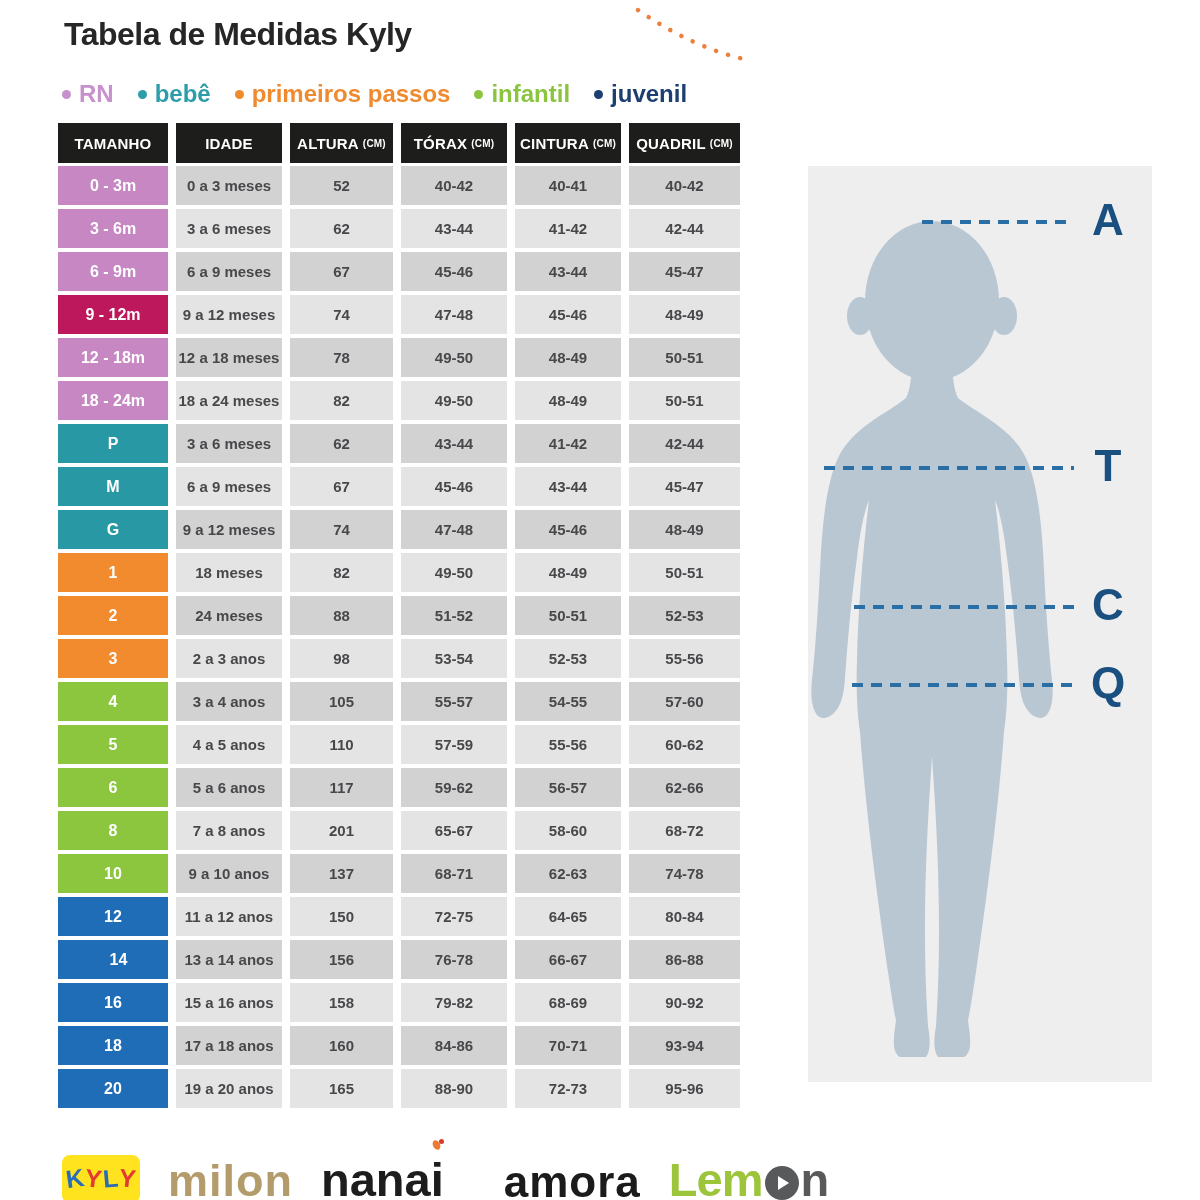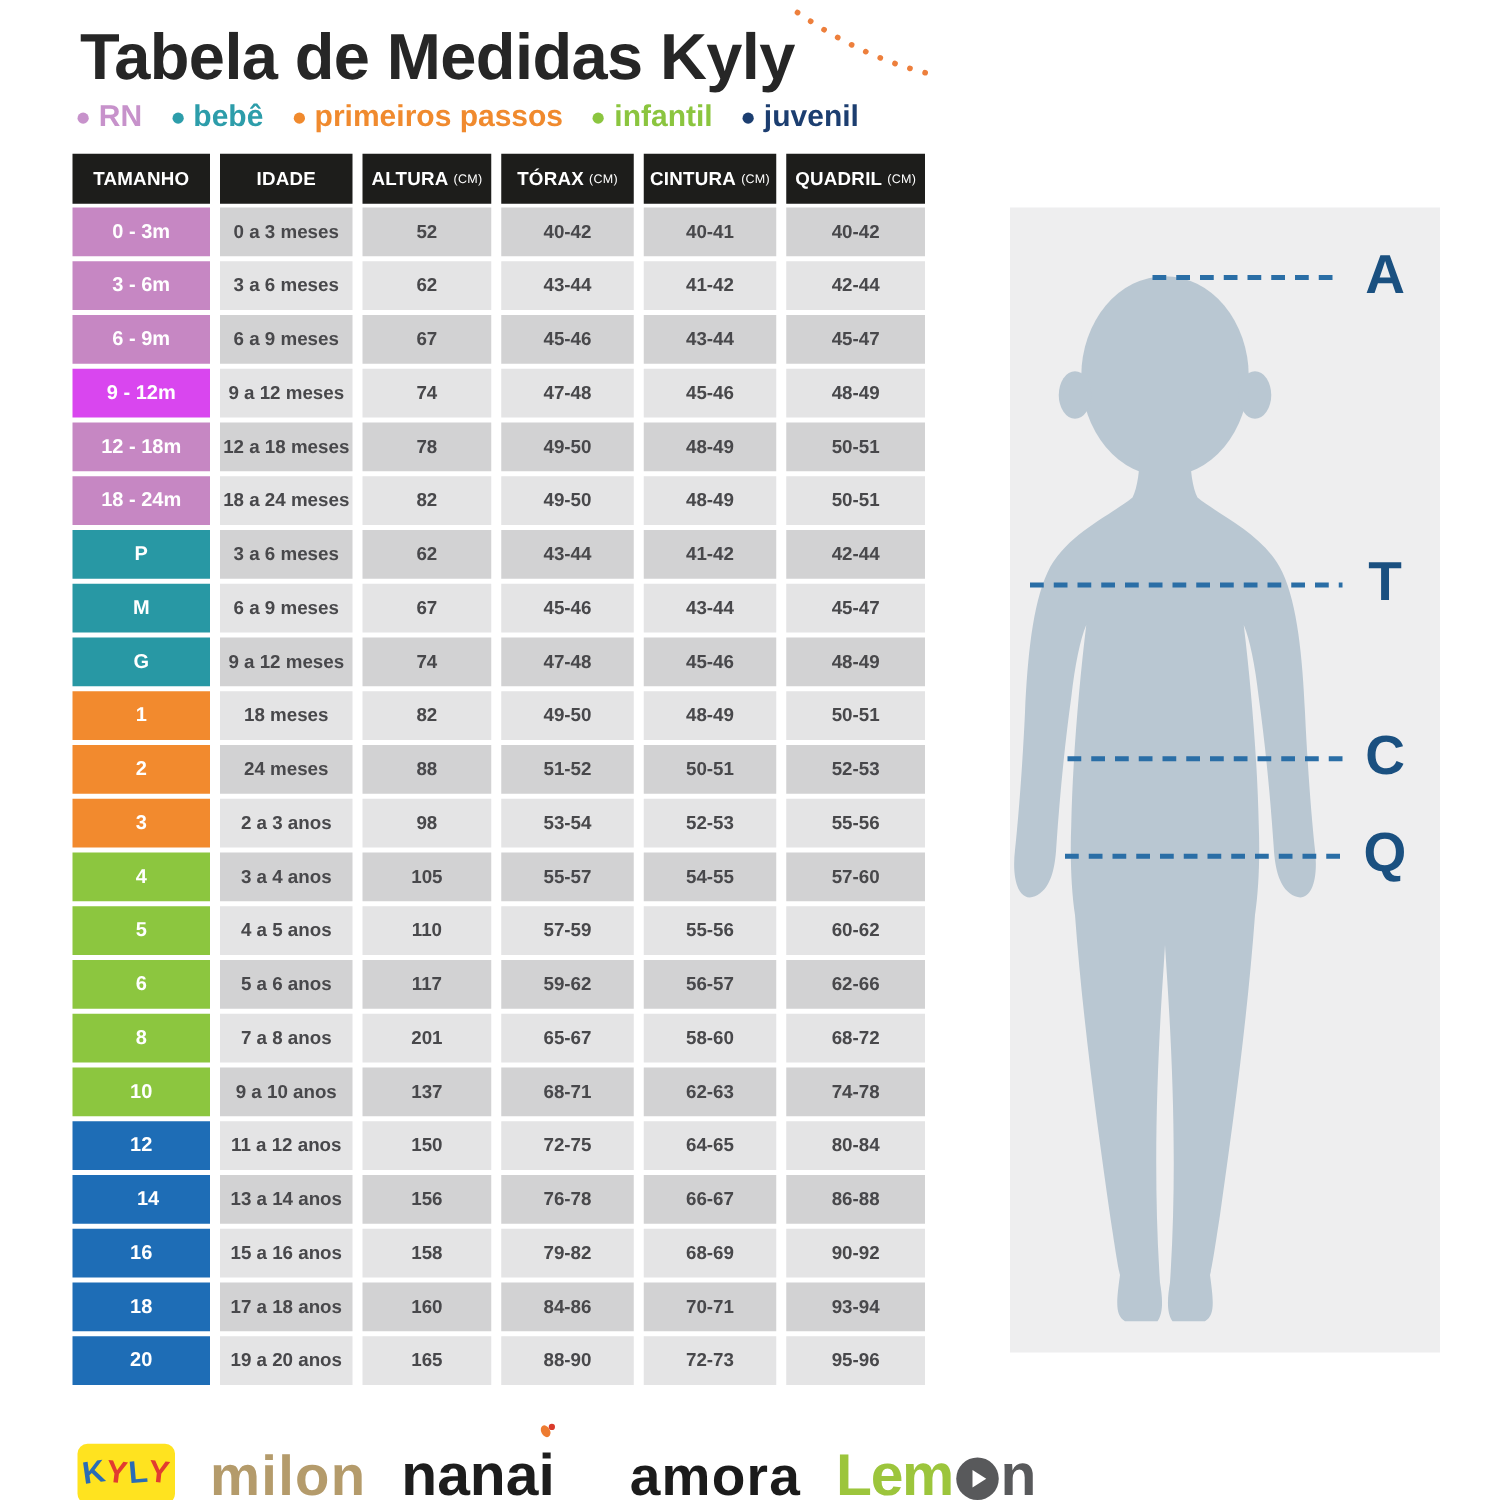--- a/index.html
+++ b/index.html
@@ -1,35 +1,35 @@
 <!DOCTYPE html>
 <html><head>
 <meta charset="utf-8">
 <style>
   * { margin:0; padding:0; box-sizing:border-box; }
   html,body { background:#ffffff; }
   body { font-family:"Liberation Sans","DejaVu Sans",sans-serif; }
   #page { position:relative; width:1200px; height:1200px; background:#fff; overflow:hidden; }
 
   
-  .title { position:absolute; left:64px; top:16px; font-size:52px; font-weight:700;
+  .title { position:absolute; left:64px; top:16px; font-size:32px; font-weight:700;
            color:#262626; letter-spacing:-0.5px; }
   .deco-arc { position:absolute; left:618px; top:2px; }
   .legend { position:absolute; left:62px; top:80px; display:flex; gap:24px; align-items:center; }
   .legend-item { display:flex; align-items:center; gap:8px; font-size:24px; font-weight:700; }
   .legend-dot { width:9px; height:9px; border-radius:50%; display:inline-block; }
 
   
   .size-table { position:absolute; left:58px; top:123px;
     display:grid; grid-template-columns:110px 106px 103px 106px 106px 111px;
     column-gap:8px; row-gap:4px; grid-auto-rows:39px; }
   .size-table .th { grid-row:1; height:40px; background:#1d1d1b; color:#fff;
     display:flex; align-items:center; justify-content:center; font-weight:700;
     font-size:15px; letter-spacing:0.2px; }
-  .size-table .th .unit { font-size:10px; font-weight:400; margin-left:4px; }
+  .size-table .th .unit { font-size:10px; font-weight:700; margin-left:4px; }
   .cell { display:flex; align-items:center; justify-content:center;
     font-size:15px; font-weight:700; color:#48484b; }
   .cell.light { background:#e4e4e5; }
   .cell.dark { background:#d2d2d3; }
   .cell.size { color:#fff; font-size:16px; }
 
   
   .figure-panel { position:absolute; left:808px; top:166px; width:344px; height:916px;
     background:#eeeeef; }
   .measure-letter { position:absolute; left:278px; width:44px; text-align:center;
@@ -113,21 +113,21 @@
       <div class="cell light">62</div>
       <div class="cell light">43-44</div>
       <div class="cell light">41-42</div>
       <div class="cell light">42-44</div>
       <div class="cell size" style="background: rgb(198, 135, 195);">6 - 9m</div>
       <div class="cell dark">6 a 9 meses</div>
       <div class="cell dark">67</div>
       <div class="cell dark">45-46</div>
       <div class="cell dark">43-44</div>
       <div class="cell dark">45-47</div>
-      <div class="cell size" style="background: #d946ef;">9 - 12m</div>
+      <div class="cell size" style="background: #be185d;">9 - 12m</div>
       <div class="cell light">9 a 12 meses</div>
       <div class="cell light">74</div>
       <div class="cell light">47-48</div>
       <div class="cell light">45-46</div>
       <div class="cell light">48-49</div>
       <div class="cell size" style="background: rgb(198, 135, 195);">12 - 18m</div>
       <div class="cell dark">12 a 18 meses</div>
       <div class="cell dark">78</div>
       <div class="cell dark">49-50</div>
       <div class="cell dark">48-49</div>

